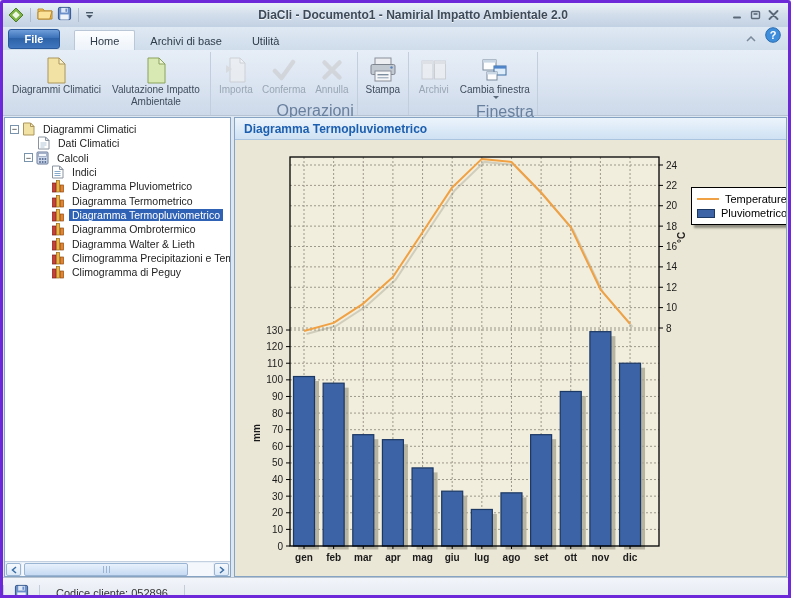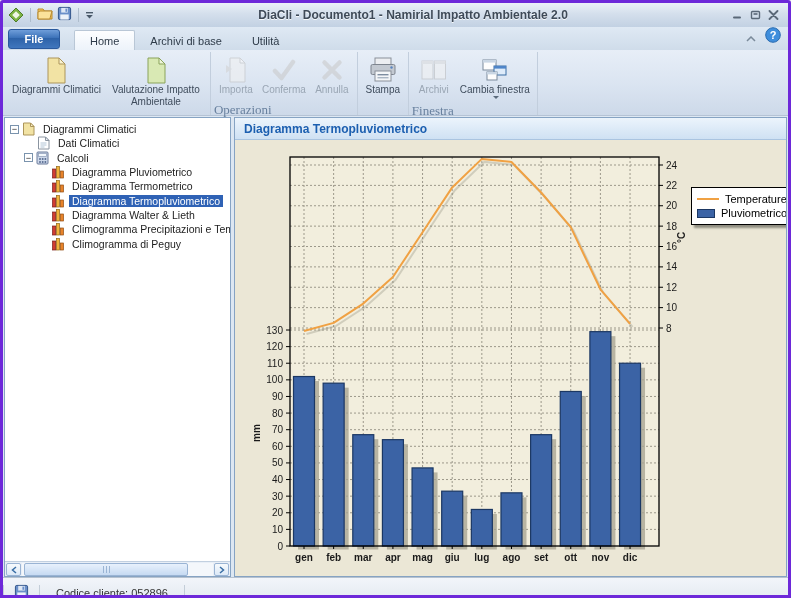--- a/index.html
+++ b/index.html
@@ -30,21 +30,21 @@
   .tab.active { background:linear-gradient(#fdfeff,#edf3fa); border:1px solid #b9c7d6; border-bottom:none;
                 border-radius:2px 2px 0 0; font-weight:normal; }
   .tab-extras { position:absolute; right:7px; bottom:3px; display:flex; align-items:center; gap:9px; }
 
   
   .ribbon { height:66px; display:flex; padding:2px 0 0 2px;
             background:linear-gradient(#e7eef7,#dae4f1 55%,#cdd9e9);
             border-bottom:1px solid #b5c3d5; }
   .ribbon-group { display:flex; flex-direction:column; border-right:1px solid #c2cedd; padding:1px 3px 0 3px; }
   .rg-buttons { flex:1; display:flex; align-items:stretch; }
-  .rg-label { height:14px; text-align:left; font-size:13px; color:#68809e; padding-top:1px;font-family:Liberation Serif, serif; }
+  .rg-label { height:14px; text-align:right; font-size:16px; color:#68809e; padding-top:1px; }
   .big-btn { display:flex; flex-direction:column; align-items:center; justify-content:flex-start;
              padding:3px 4px 0 4px; min-width:44px; max-width:102px; font-size:10px; color:#3f4c5c;
              text-align:center; line-height:1.18; border-radius:3px; }
   .big-btn .bicon { height:28px; display:flex; align-items:center; justify-content:center; }
   .big-btn.disabled { color:#9aa6b4; }
   .big-btn.disabled .bicon { opacity:.55; filter:grayscale(1); }
   .dd-arrow { display:inline-block; width:0; height:0; border:3px solid transparent;
               border-top-color:#5a6a7c; margin-left:3px; vertical-align:1px; }
 
   
@@ -316,20 +316,31 @@
                 <circle cx="4" cy="11" r="1" fill="#5a6e92"></circle>
                 <circle cx="6.7" cy="11" r="1" fill="#5a6e92"></circle>
                 <circle cx="9.4" cy="11" r="1" fill="#5a6e92"></circle>
               </svg>
             </span>
             <span class="t-label">Calcoli</span>
           </div>
           <div class="tree-row" style="padding-left: 30px;">
             <span class="exp-spacer"></span>
             <span class="t-icon">
+              <svg width="13" height="14" viewBox="0 0 13 14">
+                <path d="M1.5 1h7L12 4.5V13H1.5z" fill="#fff" stroke="#8a94a0"></path>
+                <path d="M8.5 1v3.5H12z" fill="#eef2f6" stroke="#8a94a0"></path>
+                <path d="M3.5 6.5h6 M3.5 8.5h6 M3.5 10.5h6" stroke="#7aa0c4" stroke-width=".9"></path>
+              </svg>
+            </span>
+            <span class="t-label">Indici</span>
+          </div>
+          <div class="tree-row" style="padding-left: 30px;">
+            <span class="exp-spacer"></span>
+            <span class="t-icon">
               <svg width="14" height="14" viewBox="0 0 14 14">
                 <rect x="1.5" y="4" width="3.2" height="9" fill="#d23c32" stroke="#7a1f1a" stroke-width=".7"></rect>
                 <rect x="5.4" y="1.5" width="3.2" height="11.5" fill="#f3b33c" stroke="#916716" stroke-width=".7"></rect>
                 <rect x="9.3" y="6" width="3.2" height="7" fill="#e8832a" stroke="#8f4c12" stroke-width=".7"></rect>
               </svg>
             </span>
             <span class="t-label">Diagramma Pluviometrico</span>
           </div>
           <div class="tree-row" style="padding-left: 30px;">
             <span class="exp-spacer"></span>
@@ -345,20 +356,31 @@
           <div class="tree-row" style="padding-left: 30px;">
             <span class="exp-spacer"></span>
             <span class="t-icon">
               <svg width="14" height="14" viewBox="0 0 14 14">
                 <rect x="1.5" y="4" width="3.2" height="9" fill="#d23c32" stroke="#7a1f1a" stroke-width=".7"></rect>
                 <rect x="5.4" y="1.5" width="3.2" height="11.5" fill="#f3b33c" stroke="#916716" stroke-width=".7"></rect>
                 <rect x="9.3" y="6" width="3.2" height="7" fill="#e8832a" stroke="#8f4c12" stroke-width=".7"></rect>
               </svg>
             </span>
             <span class="t-label selected">Diagramma Termopluviometrico</span>
+          </div>
+          <div class="tree-row" style="padding-left: 30px;">
+            <span class="exp-spacer"></span>
+            <span class="t-icon">
+              <svg width="14" height="14" viewBox="0 0 14 14">
+                <rect x="1.5" y="4" width="3.2" height="9" fill="#d23c32" stroke="#7a1f1a" stroke-width=".7"></rect>
+                <rect x="5.4" y="1.5" width="3.2" height="11.5" fill="#f3b33c" stroke="#916716" stroke-width=".7"></rect>
+                <rect x="9.3" y="6" width="3.2" height="7" fill="#e8832a" stroke="#8f4c12" stroke-width=".7"></rect>
+              </svg>
+            </span>
+            <span class="t-label">Diagramma Ombrotermico</span>
           </div>
           <div class="tree-row" style="padding-left: 30px;">
             <span class="exp-spacer"></span>
             <span class="t-icon">
               <svg width="14" height="14" viewBox="0 0 14 14">
                 <rect x="1.5" y="4" width="3.2" height="9" fill="#d23c32" stroke="#7a1f1a" stroke-width=".7"></rect>
                 <rect x="5.4" y="1.5" width="3.2" height="11.5" fill="#f3b33c" stroke="#916716" stroke-width=".7"></rect>
                 <rect x="9.3" y="6" width="3.2" height="7" fill="#e8832a" stroke="#8f4c12" stroke-width=".7"></rect>
               </svg>
             </span>

